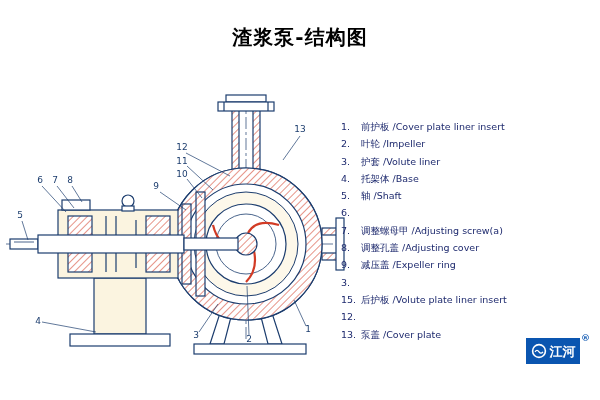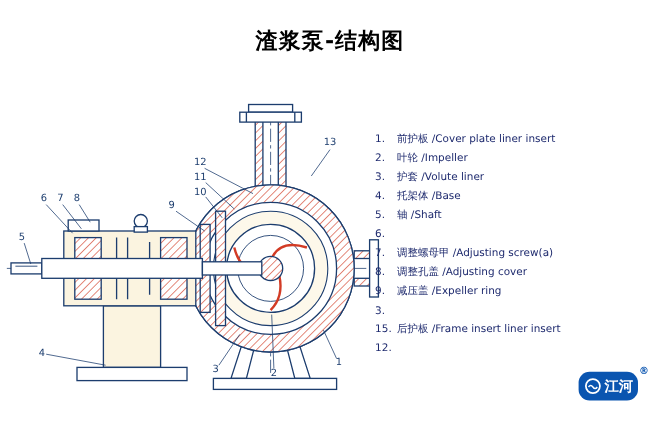--- a/index.html
+++ b/index.html
@@ -7,21 +7,21 @@
         font-family:"DejaVu Sans",sans-serif;}
   .title{position:absolute;top:24px;left:0;width:100%;text-align:center;
          font-size:20px;font-weight:bold;color:#000;letter-spacing:1px;}
   .diagram{position:absolute;left:6px;top:92px;width:340px;height:280px;}
   .parts{position:absolute;left:341px;top:118px;margin:0;padding:0;list-style:none;
          color:#1e2a6e;font-size:9.5px;}
   .parts li{display:flex;line-height:17.3px;white-space:nowrap;}
   .parts .num{min-width:20px;}
   .logo{position:absolute;left:526px;top:335px;width:64px;height:32px;}
   .logo-box{position:absolute;left:0;top:3px;width:54px;height:26px;background:#0a55b0;
-            border-radius:10px;display:flex;align-items:center;justify-content:center;gap:3px;}
+            border-radius:0;display:flex;align-items:center;justify-content:center;gap:3px;}
   .logo-text{color:#fff;font-weight:bold;font-size:13px;line-height:1;}
   .logo-reg{position:absolute;right:0;top:-2px;color:#0a55b0;font-size:9px;font-weight:bold;}
 </style>
 </head>
 <body>
 
 <div class="page">
 
   <div class="title">渣浆泵-结构图</div>
 
@@ -176,24 +176,28 @@
       </li>
     <li>
         <span class="num">9.</span>
         <span class="lbl">减压盖 /Expeller ring</span>
       </li>
     <li>
         <span class="num">3.</span>
       </li>
     <li>
         <span class="num">15.</span>
-        <span class="lbl">后护板 /Frame insert liner insert</span>
+        <span class="lbl">后护板 /Volute plate liner insert</span>
       </li>
     <li>
         <span class="num">12.</span>
+      </li>
+    <li>
+        <span class="num">13.</span>
+        <span class="lbl">泵盖 /Cover plate</span>
       </li>
   </ol>
 
   <div class="logo">
     <div class="logo-box">
       <svg width="16" height="16" viewBox="0 0 20 20">
         <circle cx="10" cy="10" r="8" fill="none" stroke="#ffffff" stroke-width="2"></circle>
         <path d="M5,11 q2.5,-3.5 5,0 q2.5,3.5 5,0" fill="none" stroke="#ffffff" stroke-width="1.6"></path>
       </svg>
       <span class="logo-text">江河</span>

